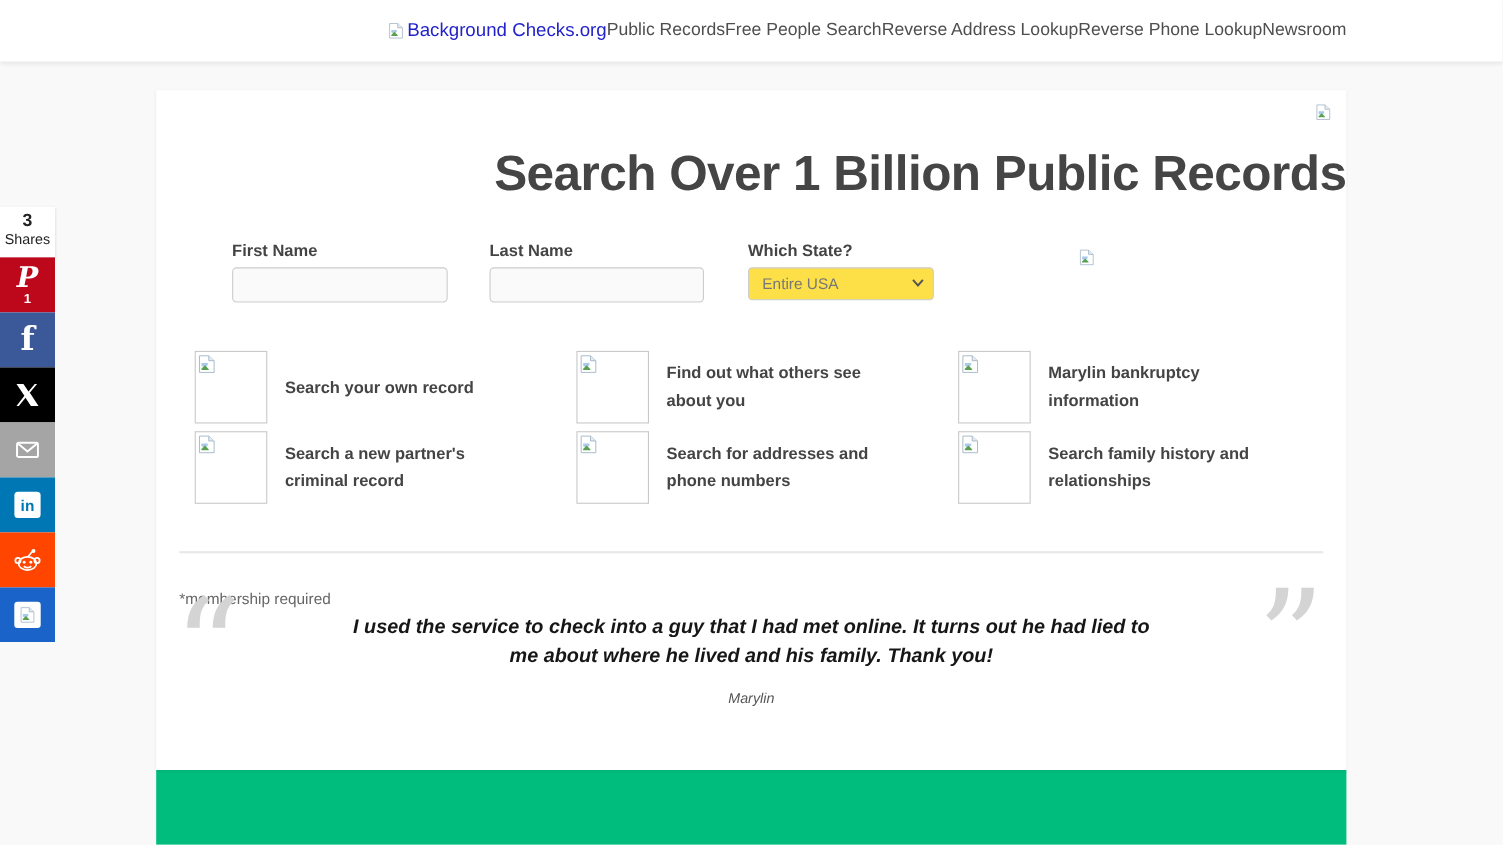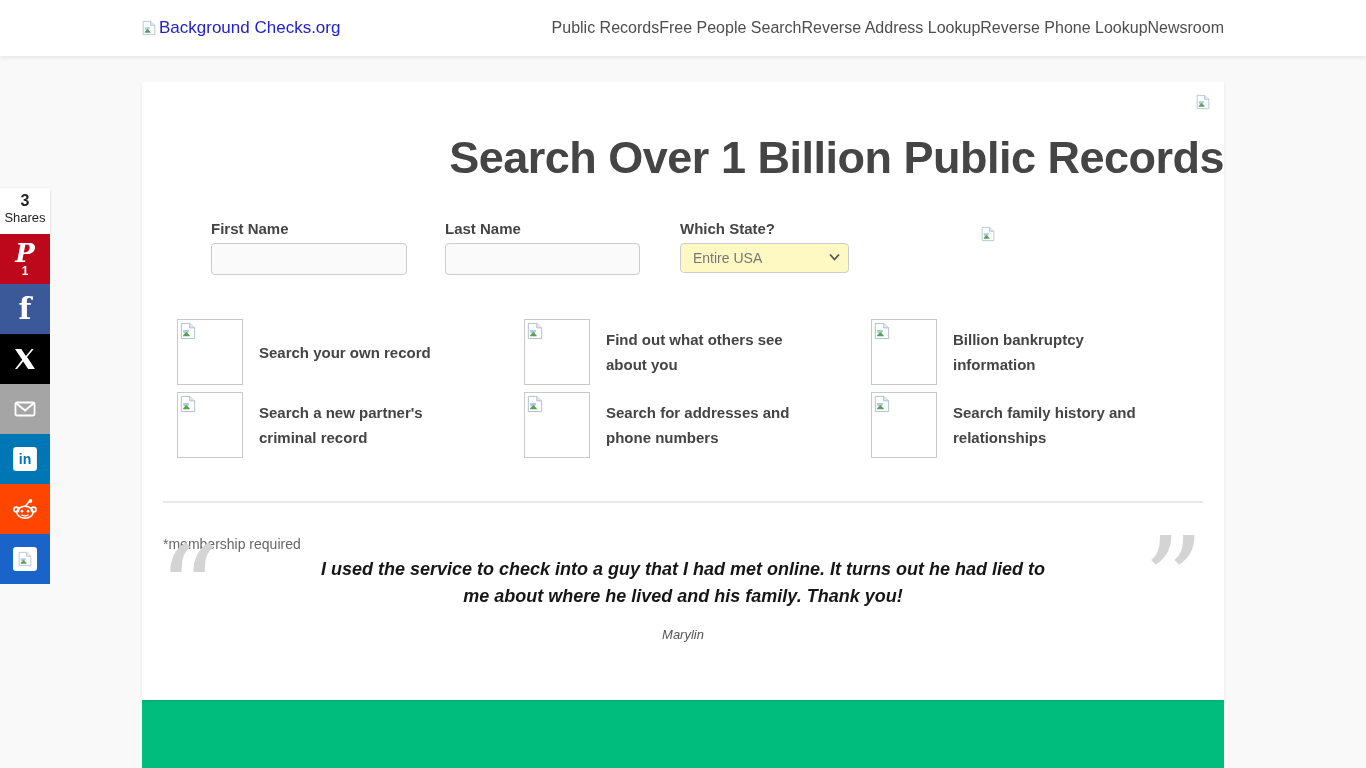--- a/index.html
+++ b/index.html
@@ -3,21 +3,21 @@
 <meta charset="utf-8">
 <style>
   * { margin:0; padding:0; box-sizing:border-box; }
   html,body { width:1366px; height:768px; overflow:hidden;
     font-family:"Liberation Sans", sans-serif; background:#f9f9f9; }
 
   
   .topnav { height:56px; background:#fff; box-shadow:0 2px 4px rgba(0,0,0,0.08);
     position:relative; z-index:5; }
   .nav-inner { width:1082px; margin:0 auto; height:56px;
-    display:flex; align-items:center; justify-content:space-between; }
+    display:flex; align-items:center; justify-content:flex-end; }
   .logo { display:flex; align-items:center; gap:3px; color:#2222cc;
     font-size:17px; text-decoration:none; cursor:pointer; }
   .nav-links { display:flex; }
   .nav-links a { color:#4e4e4e; font-size:16px; text-decoration:none; cursor:pointer; }
 
   
   .share-bar { position:fixed; left:0; top:188px; width:50px; z-index:10; }
   .share-count { width:50px; height:46px; background:#fff; text-align:center;
     box-shadow:0 1px 3px rgba(0,0,0,0.15); padding-top:4px; }
   .share-count .num { font-size:16px; font-weight:bold; color:#222; line-height:18px; }
@@ -56,21 +56,21 @@
   .search-form { display:flex; margin:36px 0 0 69px; position:relative; }
   .field { display:flex; flex-direction:column; }
   .field label { font-size:15px; font-weight:bold; color:#444; margin-bottom:6px; }
   .field input { height:32px; background:#fafafa; border:1px solid #ccc;
     border-radius:4px; padding:0 10px; font-size:14px; color:#333; outline:none; }
   .f-first { width:196px; margin-right:38px; }
   .f-last  { width:195px; margin-right:40px; }
   .f-state { width:169px; }
   .select-wrap { position:relative; }
   .f-state select { width:169px; height:30px; appearance:none; -webkit-appearance:none;
-    background:#fef9c3; border:1px solid #ccc; border-radius:4px;
+    background:#fde047; border:1px solid #ccc; border-radius:4px;
     padding:0 26px 0 12px; font-size:14px; color:#777; cursor:pointer; }
   .select-chevron { position:absolute; right:9px; top:10px; pointer-events:none; }
   .search-img { position:absolute; left:770px; top:6px; }
 
   
   .features { display:grid; grid-template-columns:347px 347px 347px;
     row-gap:7px; margin:44px 0 0 35px; }
   .feature { display:flex; align-items:center; }
   .icon-box { width:66px; height:66px; border:1px solid #c9c9c9; background:#fff;
     flex-shrink:0; }
@@ -244,21 +244,21 @@
 
     <div class="feature">
       <div class="icon-box">
         <svg class="bi" viewBox="0 0 18 20" aria-hidden="true">
           <path d="M1.5 1.5h9.5l5.5 5v12H1.5z" fill="#ffffff" stroke="#a9bac9"></path>
           <path d="M11 1.5v5h5.5" fill="#e3ebf2" stroke="#a9bac9"></path>
           <polygon points="3.5,9 10,9 10,11 7,13.5 3.5,11.8" fill="#a9cae9"></polygon>
           <polygon points="3.5,14.8 7.2,11.2 11,15.2 11,16 3.5,16" fill="#59a051"></polygon>
         </svg>
       </div>
-      <div class="f-label">Billion bankruptcy information</div>
+      <div class="f-label">Marylin bankruptcy information</div>
     </div>
 
     <div class="feature">
       <div class="icon-box">
         <svg class="bi" viewBox="0 0 18 20" aria-hidden="true">
           <path d="M1.5 1.5h9.5l5.5 5v12H1.5z" fill="#ffffff" stroke="#a9bac9"></path>
           <path d="M11 1.5v5h5.5" fill="#e3ebf2" stroke="#a9bac9"></path>
           <polygon points="3.5,9 10,9 10,11 7,13.5 3.5,11.8" fill="#a9cae9"></polygon>
           <polygon points="3.5,14.8 7.2,11.2 11,15.2 11,16 3.5,16" fill="#59a051"></polygon>
         </svg>

